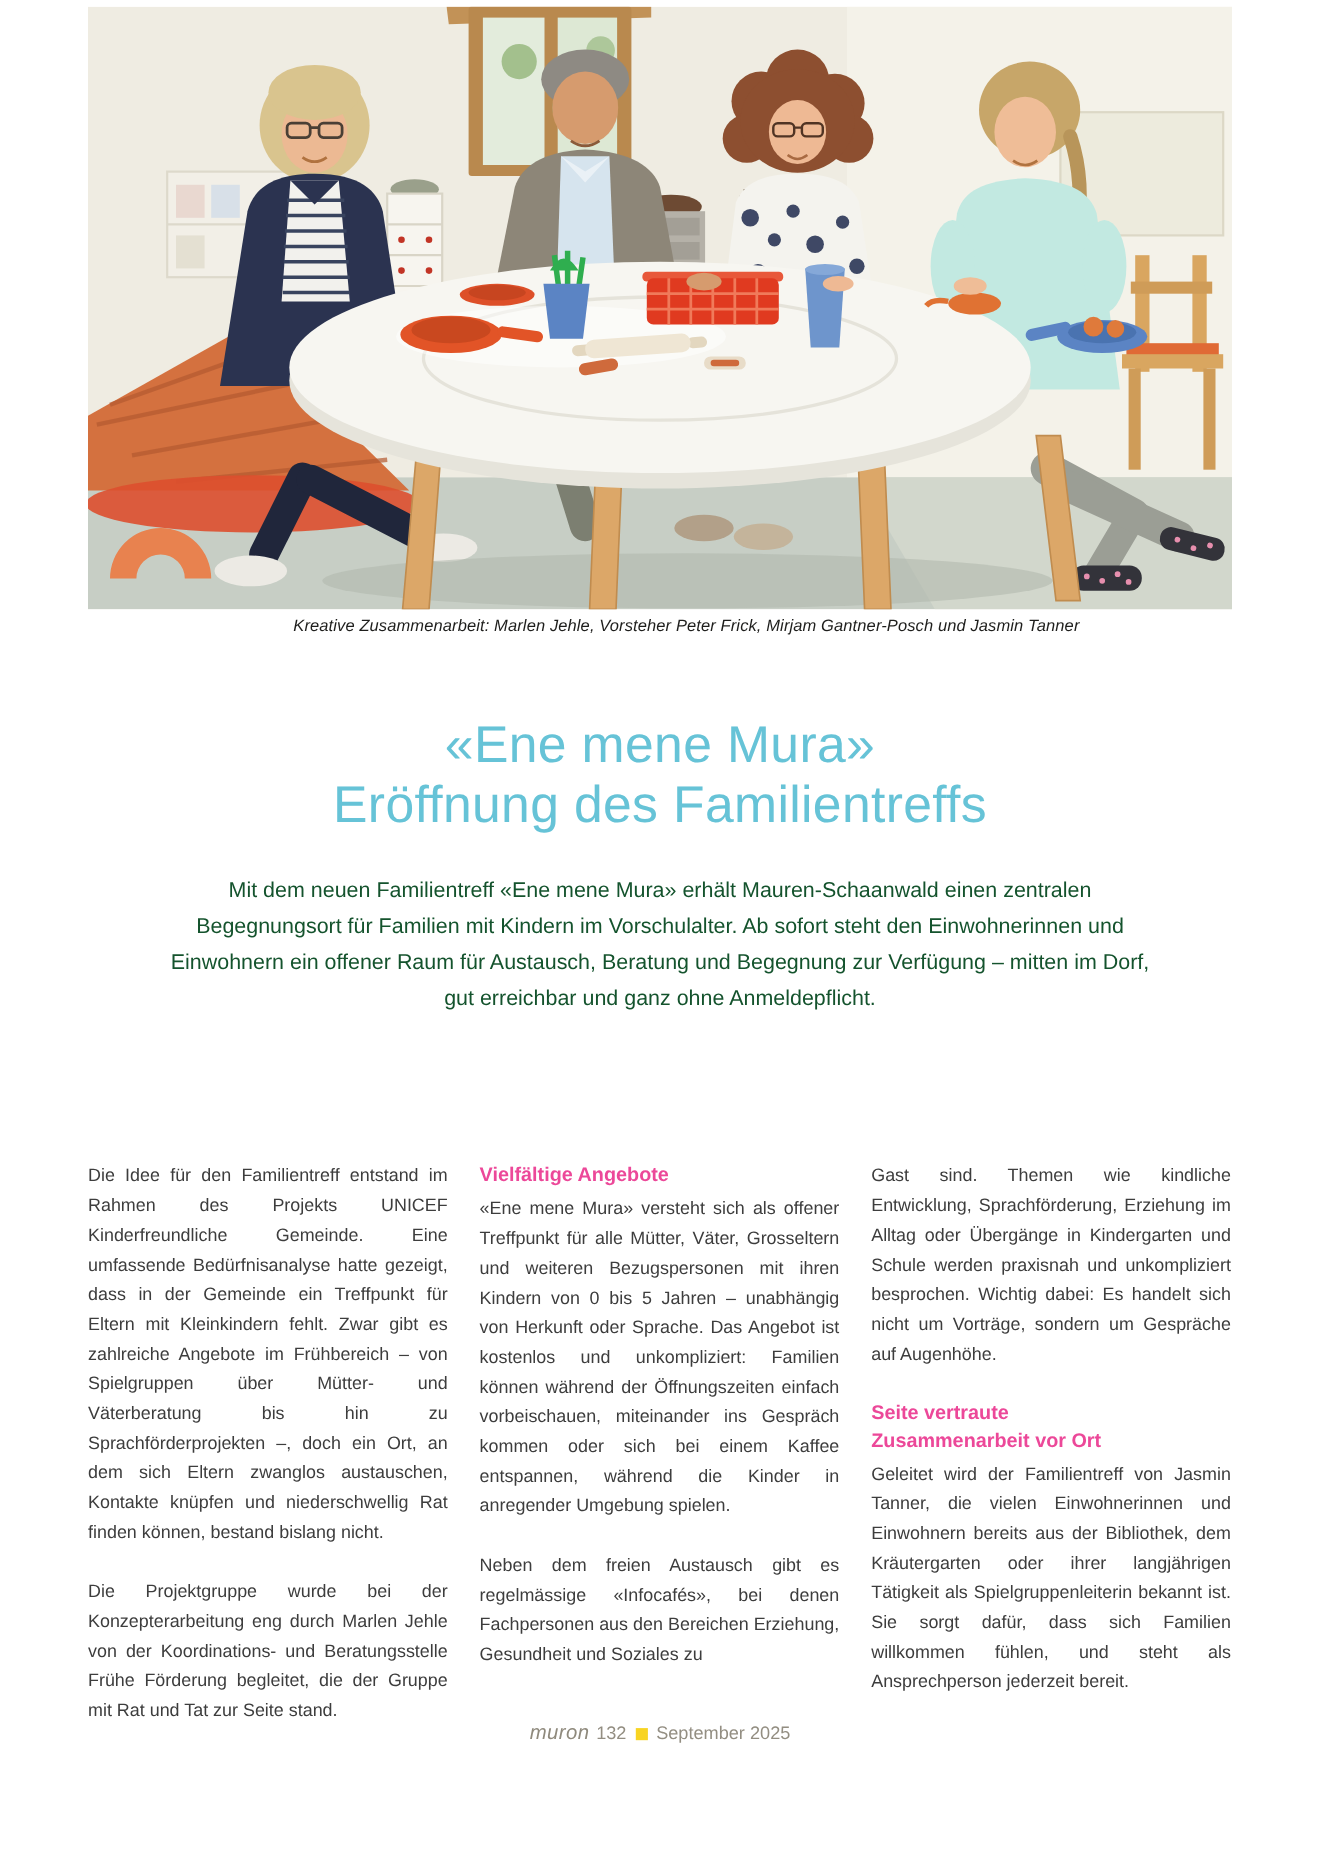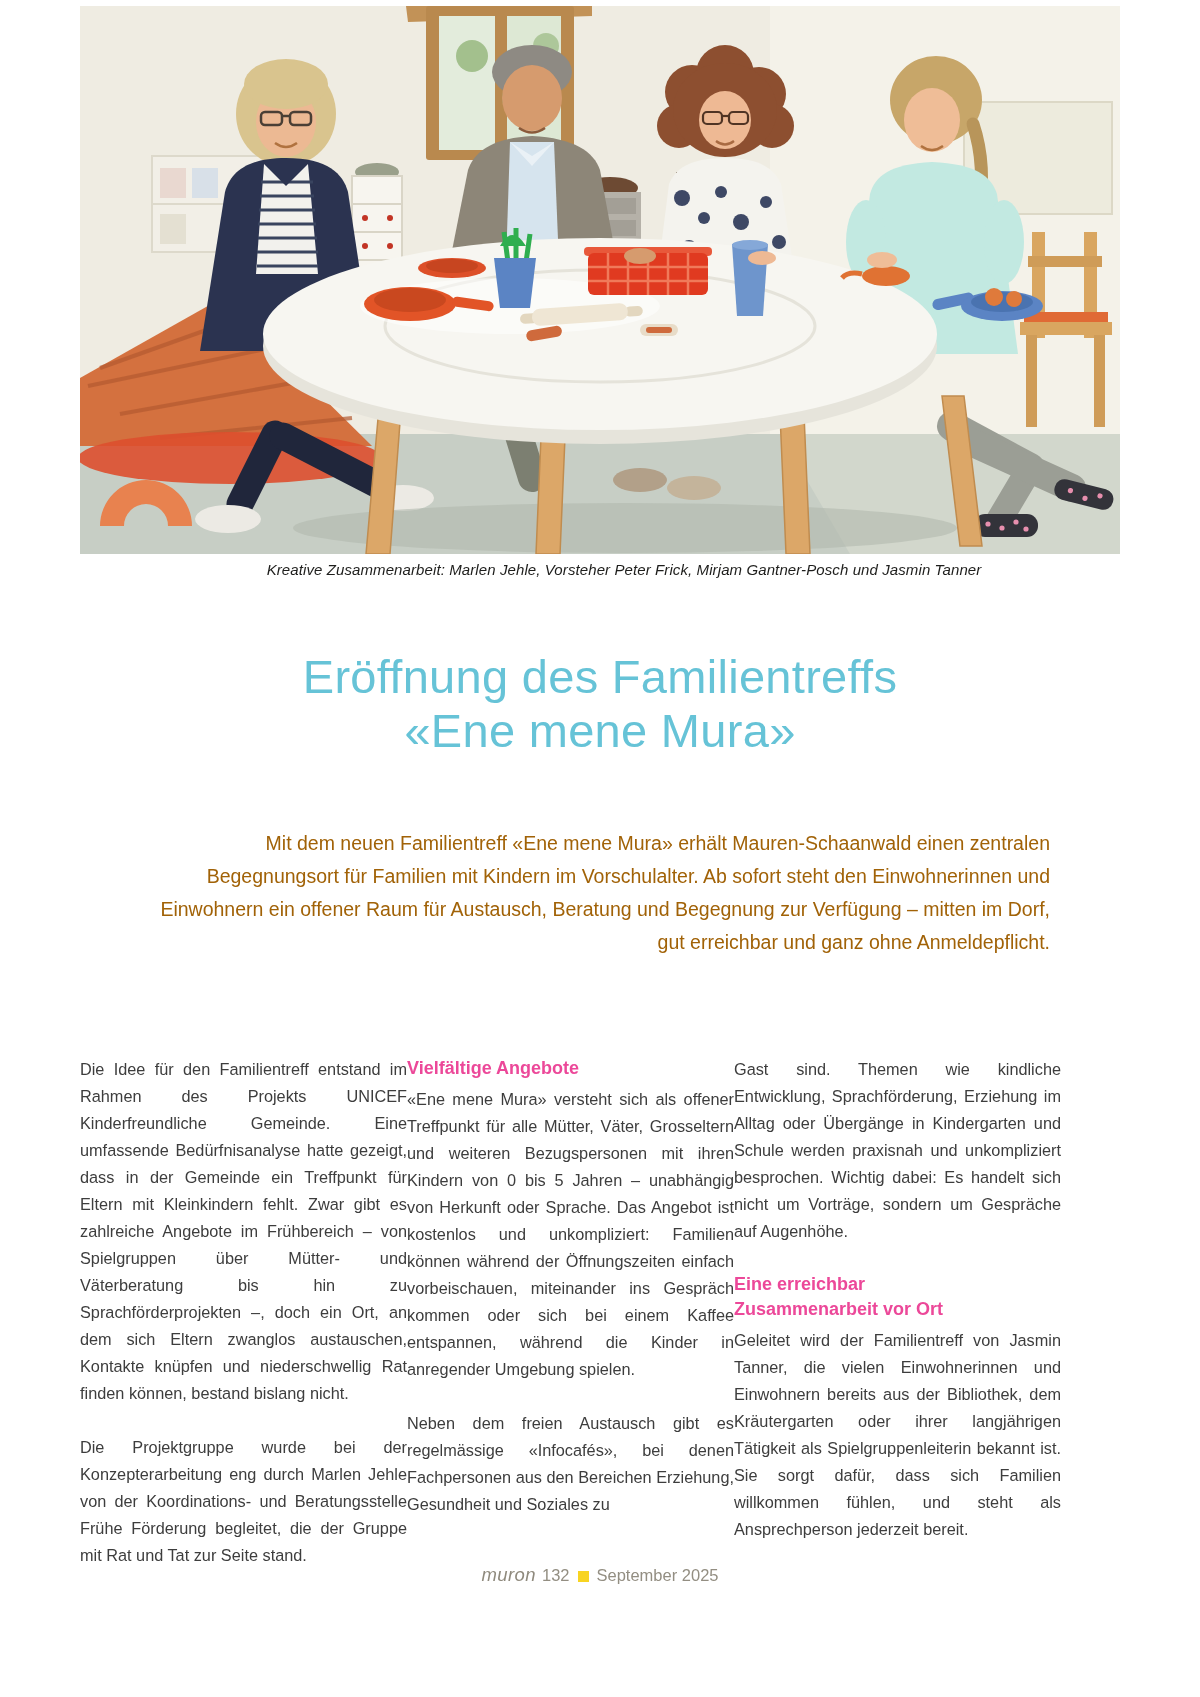--- a/index.html
+++ b/index.html
@@ -13,26 +13,26 @@
   .caption{
     position:absolute;left:0;top:561px;width:1200px;text-align:center;
     font-size:15px;font-style:italic;color:#1e1e1c;letter-spacing:.1px;padding-left:24px;
   }
   .title{
     position:absolute;left:0;top:650px;width:1200px;text-align:center;
     color:#66c3d7;font-weight:300;font-size:47px;line-height:54px;letter-spacing:.3px;
   }
   .title span{display:block;}
   .lead{
-    position:absolute;left:150px;top:827px;width:900px;text-align:right;
-    font-size:19.5px;line-height:33px;color:#a16207;
+    position:absolute;left:150px;top:793px;width:900px;text-align:center;
+    font-size:19.5px;line-height:33px;color:#14532d;
   }
   .cols{
     position:absolute;left:80px;top:1056px;width:1040px;
-    display:flex;
+    display:flex;gap:29px;
   }
   .col{width:327px;font-size:16.3px;line-height:27px;text-align:justify;color:#3d3d3d;}
   .col p{margin:0 0 27px 0;}
   .col h2{
     font-size:18px;line-height:25px;color:#ec4899;margin:0 0 5px 0;font-weight:700;
   }
   .col h2 span{display:block;}
   .col h2.mid{margin-top:22px;}
   .footer{
     position:absolute;left:0;top:1564px;width:1200px;text-align:center;
@@ -269,42 +269,42 @@
       <ellipse cx="560" cy="250" rx="16" ry="8" fill="#d69b6e"></ellipse>
       <ellipse cx="682" cy="252" rx="14" ry="7" fill="#eeb994"></ellipse>
       <ellipse cx="802" cy="254" rx="15" ry="8" fill="#efbd97"></ellipse>
     </g>
   </svg>
 </figure>
 
 <div class="caption">Kreative Zusammenarbeit: Marlen Jehle, Vorsteher Peter Frick, Mirjam Gantner-Posch und Jasmin Tanner</div>
 
 <h1 class="title" style="margin:0;">
+  <span>«Ene mene Mura»</span>
   <span>Eröffnung des Familientreffs</span>
-  <span>«Ene mene Mura»</span>
 </h1>
 
 <p class="lead" style="margin:0;">Mit dem neuen Familientreff «Ene mene Mura» erhält Mauren-Schaanwald einen zentralen Begegnungsort für Familien mit Kindern im Vorschulalter. Ab sofort steht den Einwohnerinnen und Einwohnern ein offener Raum für Austausch, Beratung und Begegnung zur Verfügung – mitten im Dorf, gut erreichbar und ganz ohne Anmeldepflicht.</p>
 
 <div class="cols">
   <div class="col">
     <p>Die Idee für den Familientreff entstand im Rahmen des Projekts UNICEF Kinderfreundliche Gemeinde. Eine umfassende Bedürfnisanalyse hatte gezeigt, dass in der Gemeinde ein Treffpunkt für Eltern mit Kleinkindern fehlt. Zwar gibt es zahlreiche Angebote im Frühbereich – von Spielgruppen über Mütter- und Väterberatung bis hin zu Sprachförderprojekten –, doch ein Ort, an dem sich Eltern zwanglos austauschen, Kontakte knüpfen und niederschwellig Rat finden können, bestand bislang nicht.</p>
     <p>Die Projektgruppe wurde bei der Konzepterarbeitung eng durch Marlen Jehle von der Koordinations- und Beratungsstelle Frühe Förderung begleitet, die der Gruppe mit Rat und Tat zur Seite stand.</p>
   </div>
   <div class="col">
     <h2>
       <span>Vielfältige Angebote</span>
     </h2>
     <p>«Ene mene Mura» versteht sich als offener Treffpunkt für alle Mütter, Väter, Grosseltern und weiteren Bezugspersonen mit ihren Kindern von 0 bis 5 Jahren – unabhängig von Herkunft oder Sprache. Das Angebot ist kostenlos und unkompliziert: Familien können während der Öffnungszeiten einfach vorbeischauen, miteinander ins Gespräch kommen oder sich bei einem Kaffee entspannen, während die Kinder in anregender Umgebung spielen.</p>
     <p>Neben dem freien Austausch gibt es regelmässige «Infocafés», bei denen Fachpersonen aus den Bereichen Erziehung, Gesundheit und Soziales zu</p>
   </div>
   <div class="col">
     <p>Gast sind. Themen wie kindliche Entwicklung, Sprachförderung, Erziehung im Alltag oder Übergänge in Kindergarten und Schule werden praxisnah und unkompliziert besprochen. Wichtig dabei: Es handelt sich nicht um Vorträge, sondern um Gespräche auf Augenhöhe.</p>
     <h2 class="mid">
-      <span>Eine erreichbar</span>
+      <span>Seite vertraute</span>
       <span>Zusammenarbeit vor Ort</span>
     </h2>
     <p>Geleitet wird der Familientreff von Jasmin Tanner, die vielen Einwohnerinnen und Einwohnern bereits aus der Bibliothek, dem Kräutergarten oder ihrer langjährigen Tätigkeit als Spielgruppenleiterin bekannt ist. Sie sorgt dafür, dass sich Familien willkommen fühlen, und steht als Ansprechperson jederzeit bereit.</p>
   </div>
 </div>
 
 <div class="footer">
   <span class="mag">muron</span><span class="num">132</span><span class="sq"></span><span class="date">September 2025</span>
 </div>
 

